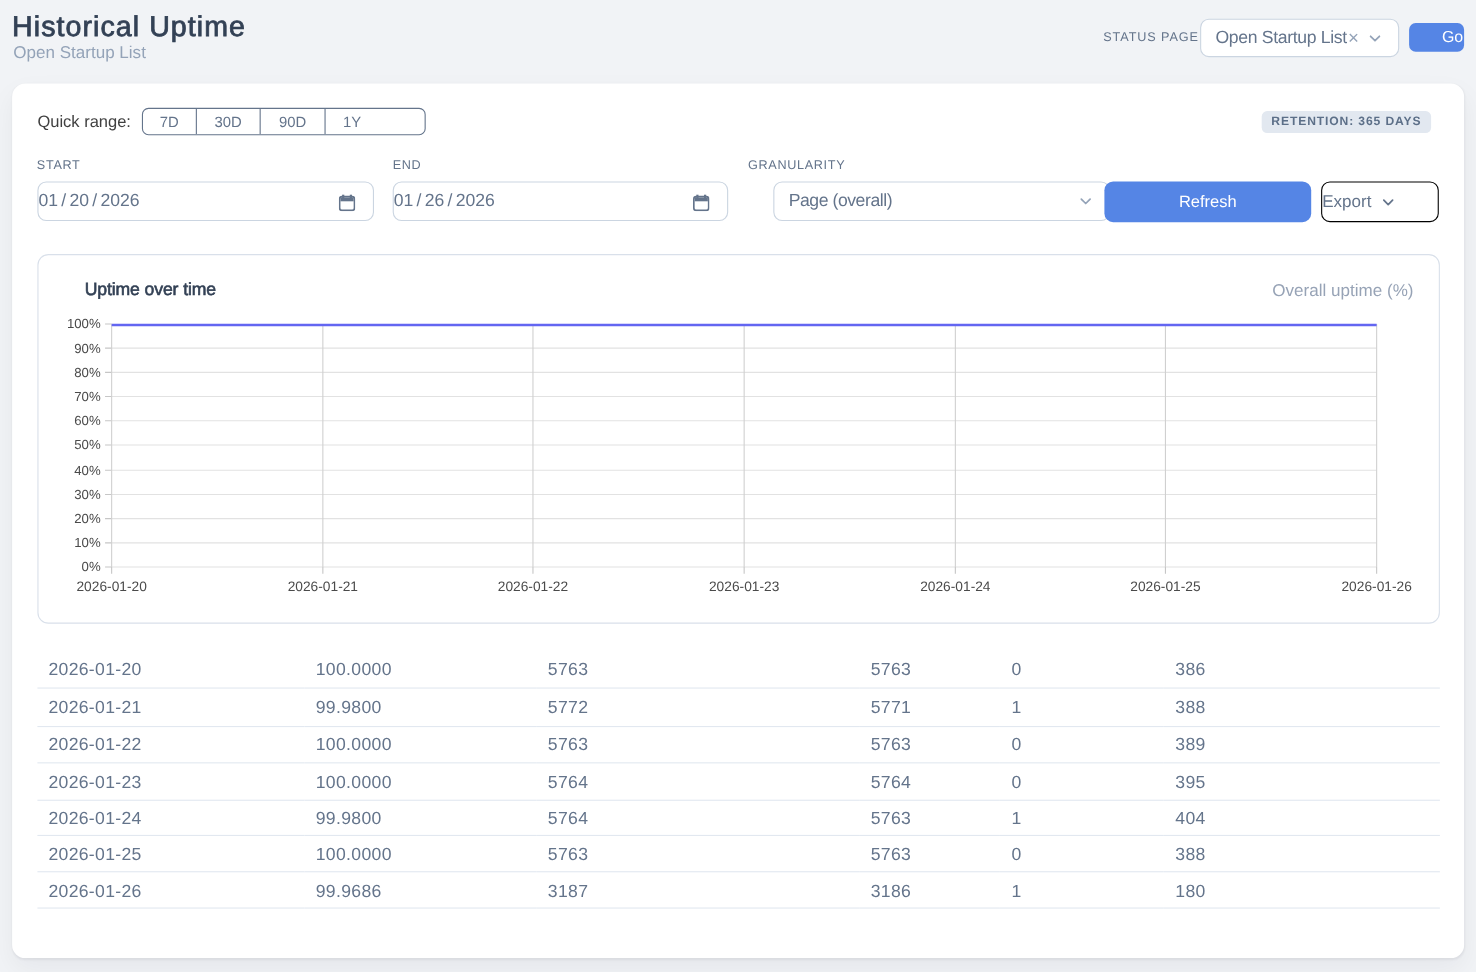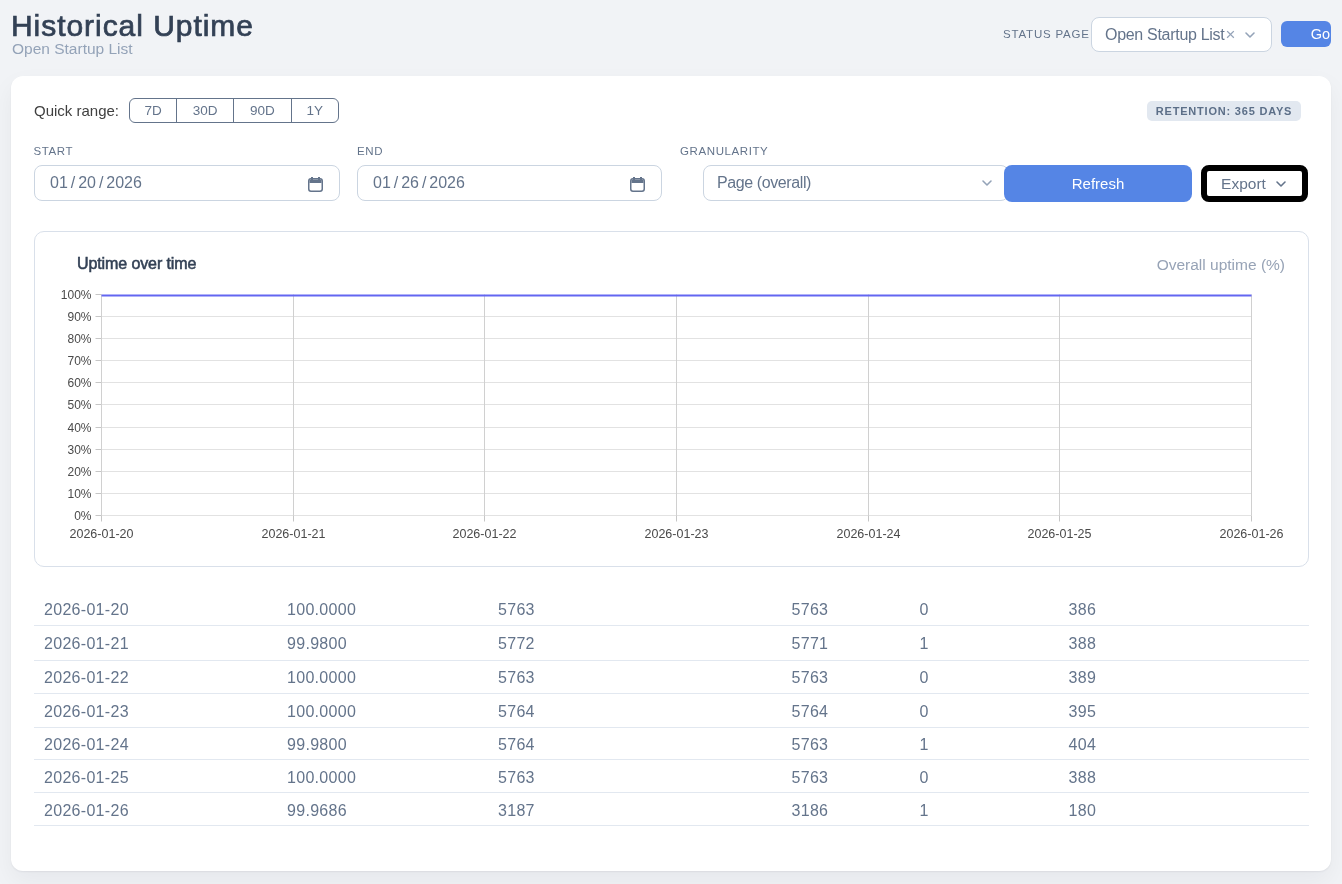--- a/index.html
+++ b/index.html
@@ -6,21 +6,21 @@
   html,body { width:1342px; height:884px; }
   body {
     position:relative;
     font-family:"Liberation Sans", sans-serif;
     background:#f1f3f6;
     overflow:hidden;
   }
   .abs { position:absolute; }
 
   
-  .h1 { left:11px; top:8.5px; font-size:30px; font-weight:400; -webkit-text-stroke:0.7px #334155; color:#334155; letter-spacing:0.95px; }
+  .h1 { left:11px; top:8.5px; font-size:26px; font-weight:400; -webkit-text-stroke:0.7px #334155; color:#334155; letter-spacing:0.95px; }
   .sub { left:12px; top:40px; font-size:15.5px; color:#94a3b8; }
   .splabel { left:1003px; top:28px; font-size:11.5px; color:#64748b; letter-spacing:0.8px; }
   .spselect {
     left:1091px; top:17px; width:181px; height:35px;
     background:#fff; border:1px solid #cbd5e1; border-radius:8px;
     display:flex; align-items:center; padding-left:13px;
     font-size:16px; letter-spacing:-0.3px; color:#64748b;
   }
   .spx { color:#94a3b8; font-size:17px; margin-left:1px; }
   .go {
@@ -32,21 +32,21 @@
   
   .card {
     left:11px; top:76px; width:1320px; height:795px;
     background:#fff; border-radius:12px;
     box-shadow:0 1px 2px rgba(15,23,42,.06), 0 10px 24px rgba(15,23,42,.05);
   }
 
   
   .qlabel { left:34px; top:102px; font-size:15px; letter-spacing:0; color:#404040; }
   .seg {
-    left:129px; top:98px; width:210px; height:25px;
+    left:129px; top:98px; width:258px; height:25px;
     border:1px solid #64748b; border-radius:6px;
     display:flex; overflow:hidden;
   }
   .seg b {
     font-weight:400; font-size:13.5px; color:#64748b;
     display:flex; align-items:center; justify-content:center;
     border-right:1px solid #64748b;
   }
   .seg b:last-child { border-right:none; }
   .badge {
@@ -54,36 +54,36 @@
     background:#e2e8f0; border-radius:5px;
     font-size:11px; font-weight:700; letter-spacing:0.8px; color:#5c6f88;
     display:flex; align-items:center; justify-content:center;
   }
 
   
   .flabel { top:145px; font-size:11.5px; color:#64748b; letter-spacing:0.6px; }
   .finput {
     top:165px; height:36px;
     background:#fff; border:1px solid #cbd5e1; border-radius:8px;
-    display:flex; align-items:center; padding-left:15px;
+    display:flex; align-items:center; 
     font-size:16px; color:#64748b;
   }
   .dateval { word-spacing:-1.5px; }
   .calicon { position:absolute; right:16px; top:10px; }
   .chev { margin-left:auto; margin-right:14px; }
   .refresh {
     left:1004px; top:165px; width:188px; height:37px;
     background:#5585e5; border-radius:8px; color:#fff; font-size:15px;
     display:flex; align-items:center; justify-content:center;
   }
   .export {
     left:1201px; top:165px; width:107px; height:37px;
-    background:#fff; border:6px solid #000000; border-radius:8px;
+    background:#fff; border:1px solid #000000; border-radius:8px;
     color:#64748b; font-size:15.5px;
-    display:flex; align-items:center; justify-content:center; gap:8px;
+    display:flex; align-items:center; justify-content:flex-start; gap:8px;
   }
 
   
   .chartcard {
     left:33.5px; top:230.5px; width:1275px; height:336px;
     border:1px solid #d9e0ea; border-radius:10px; background:#fff;
   }
   .ctitle { left:57px; top:255px; font-size:16px; font-weight:400; -webkit-text-stroke:0.55px #334155; letter-spacing:-0.1px; color:#334155;margin-left:20px; }
   .clegend { left:1000px; top:256px; width:285px; text-align:right; font-size:15.5px; color:#97a3b6; }
 

